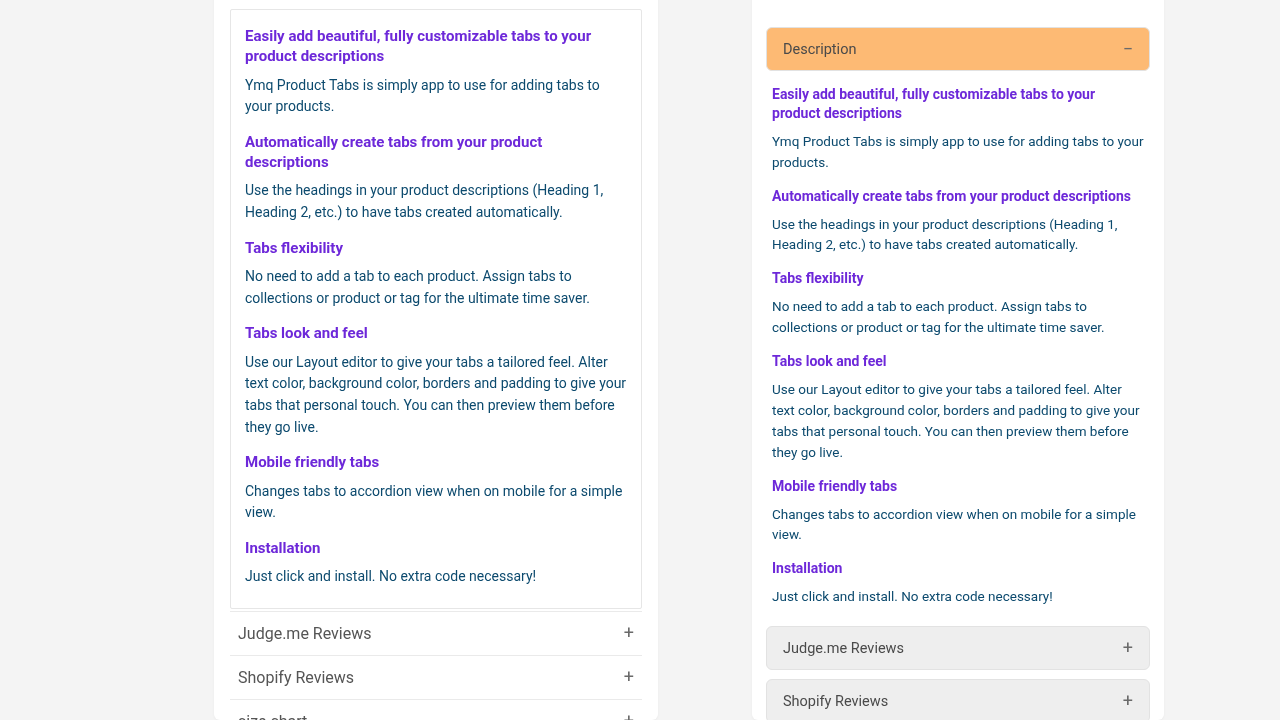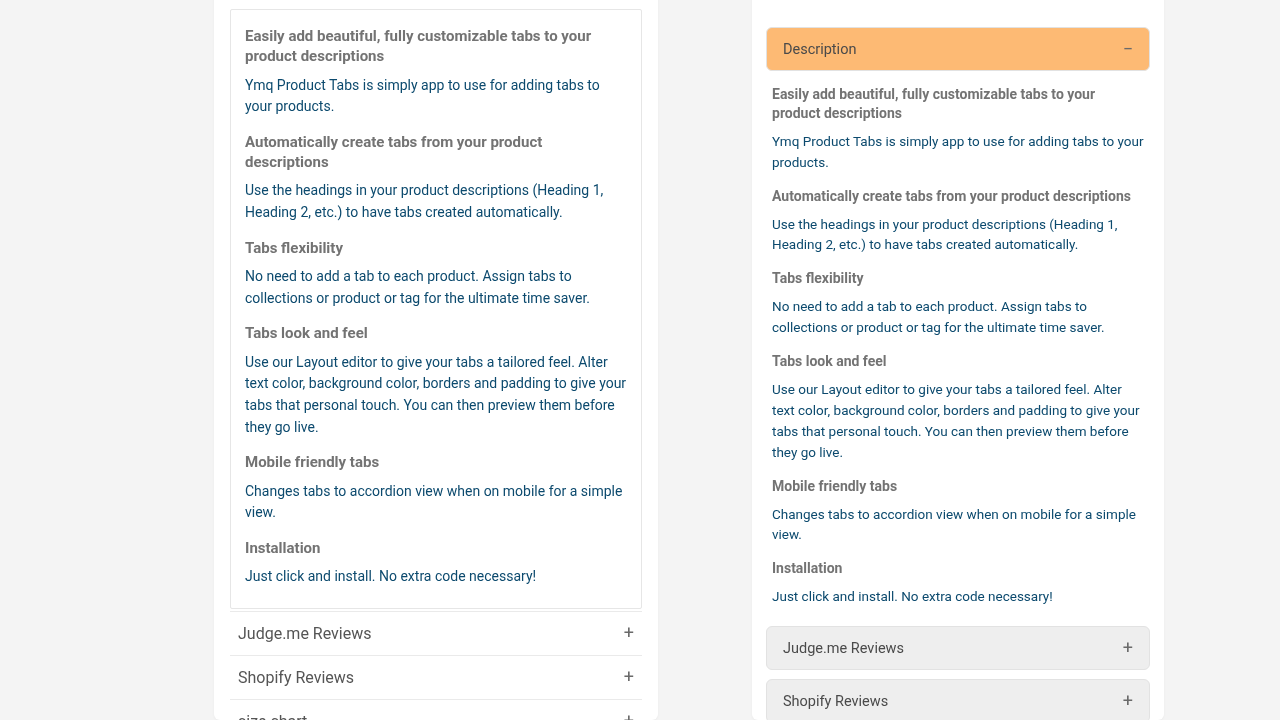--- a/index.html
+++ b/index.html
@@ -75,21 +75,21 @@
   .icon-pm {
     font-size: 18px;
     font-weight: 400;
     color: #6a6a6a;
     line-height: 1;
   }
   
   .content h4 {
     font-size: 15px;
     font-weight: 700;
-    color: #737373;
+    color: #6d28d9;
     margin: 14px 0 8px 0;
     line-height: 1.35;
   }
   .content h4:first-child { margin-top: 0; }
   .content p {
     font-size: 14px;
     color: #0c4a6e;
     line-height: 1.55;
     margin-bottom: 4px;
   }

